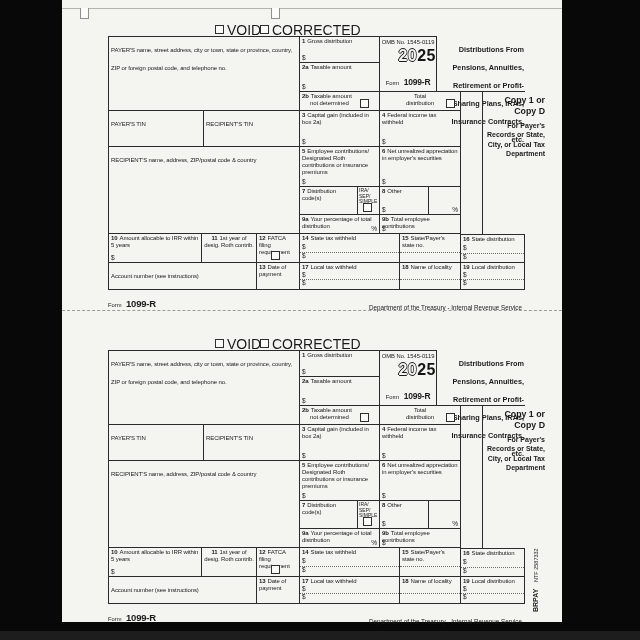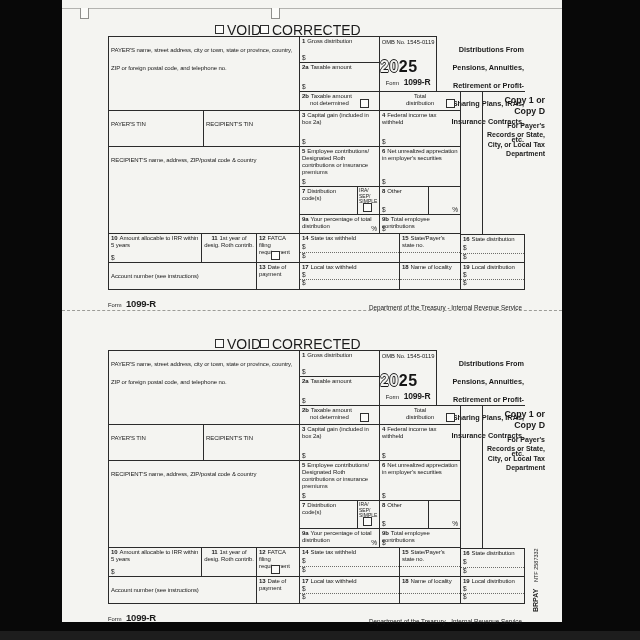--- a/index.html
+++ b/index.html
@@ -75,21 +75,21 @@
   .cb-2b{right:10px;bottom:2px;} .cb-td{right:5px;bottom:2px;}
   .cb-ira{left:5px;bottom:2px;} .cb-12{left:14px;bottom:2px;}
   .vdiv{position:absolute;left:48px;top:0;bottom:0;border-left:1px solid #2b2b2b;}
   .dot{position:absolute;left:0;right:0;border-top:1px dotted #6e6e6a;}
   .d1{left:2px;} .d2{left:2px;}
   .c-b14 .d1,.c-b16 .d1{top:10px;} .c-b14 .dot,.c-b16 .dot{top:18px;} .c-b14 .d2,.c-b16 .d2{top:19px;}
   .c-b17 .d1,.c-b19 .d1{top:9px;}  .c-b17 .dot,.c-b19 .dot{top:16px;} .c-b17 .d2,.c-b19 .d2{top:17px;}
   .c-b15 .dot{top:18px;} .c-b18 .dot{top:16px;}
 
   .omb-no{font-size:5.8px;text-align:center;margin-top:2px;}
-  .year{text-align:left;font-size:16px;font-weight:bold;line-height:1;margin-top:14px;letter-spacing:0.5px;color:#151515;}
+  .year{text-align:right;font-size:16px;font-weight:bold;line-height:1;margin-top:3px;letter-spacing:0.5px;color:#151515;}
   .y-outline{color:#f4f4f1;text-shadow:-0.8px 0 #1b1b1b,0.8px 0 #1b1b1b,0 -0.8px #1b1b1b,0 0.8px #1b1b1b;}
   .form-line{position:absolute;bottom:2px;left:0;right:0;text-align:center;}
   .fw{font-size:5.8px;} .fn{font-size:8.5px;font-weight:bold;letter-spacing:-0.2px;}
   .title-text{font-size:7.3px;font-weight:bold;line-height:1.32;}
   .copy-head{font-size:8.8px;font-weight:bold;text-align:right;line-height:1.25;margin-top:1px;}
   .copy-for{font-size:7px;font-weight:bold;text-align:right;line-height:1.35;margin-top:4px;}
 
   .copy-footer{position:absolute;top:276px;left:0;width:417px;display:flex;justify-content:space-between;align-items:flex-end;padding-right:3px;box-sizing:border-box;}
   .foot-no{font-size:9.5px;font-weight:bold;letter-spacing:-0.2px;}
   .dept{font-size:6.3px;}

